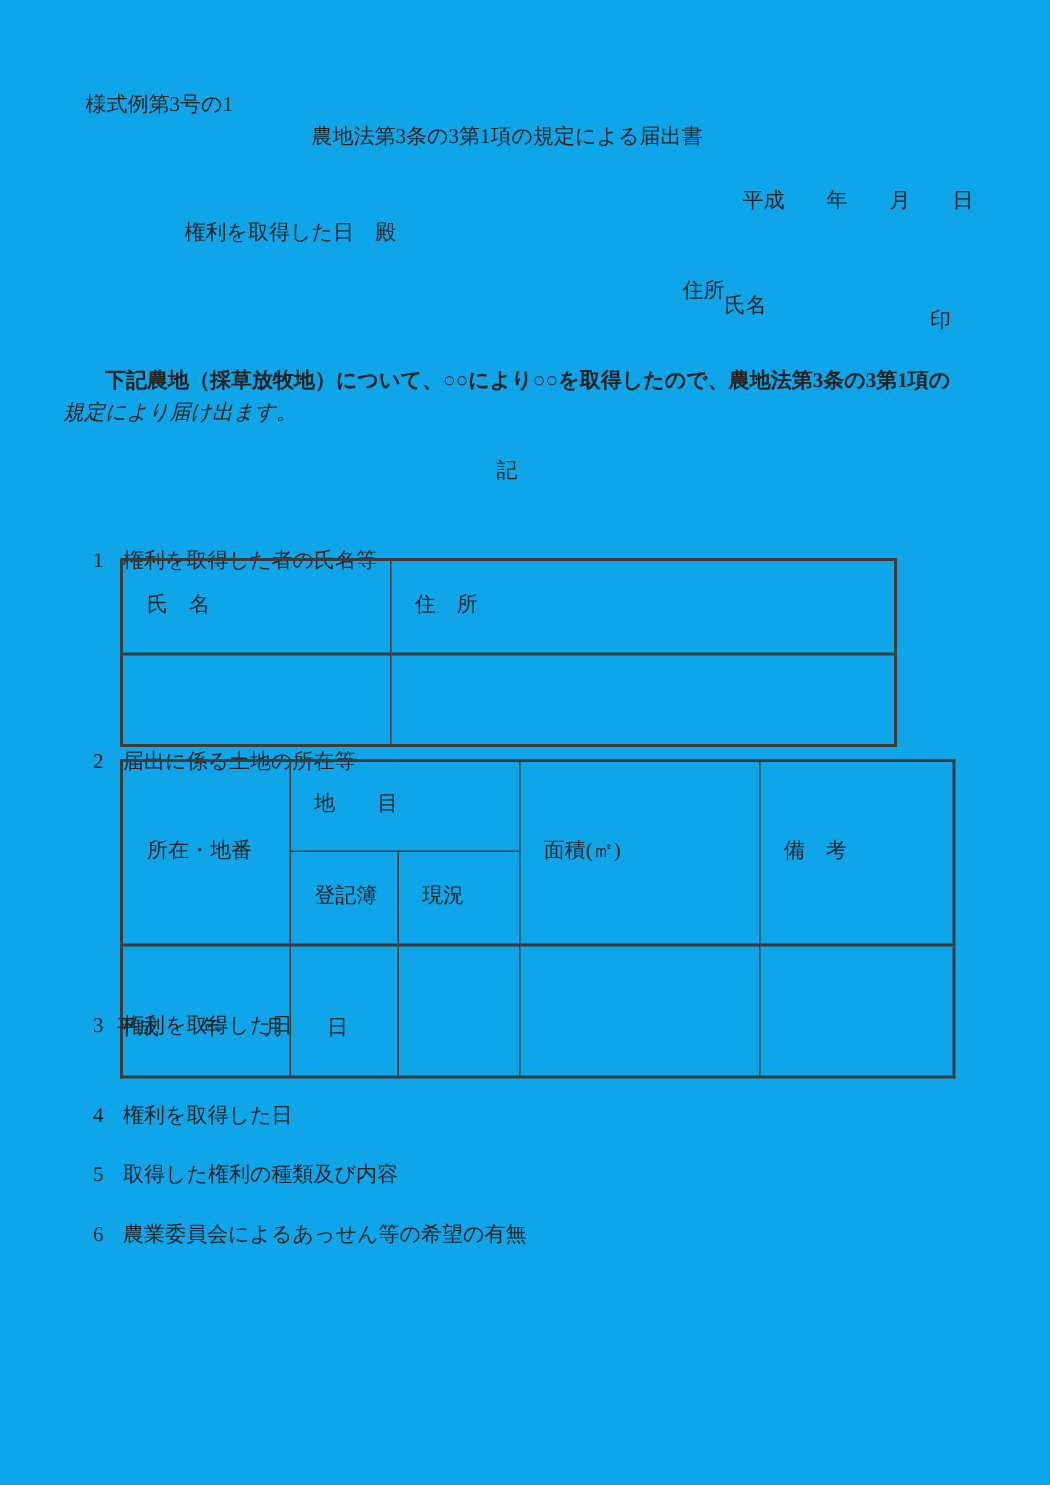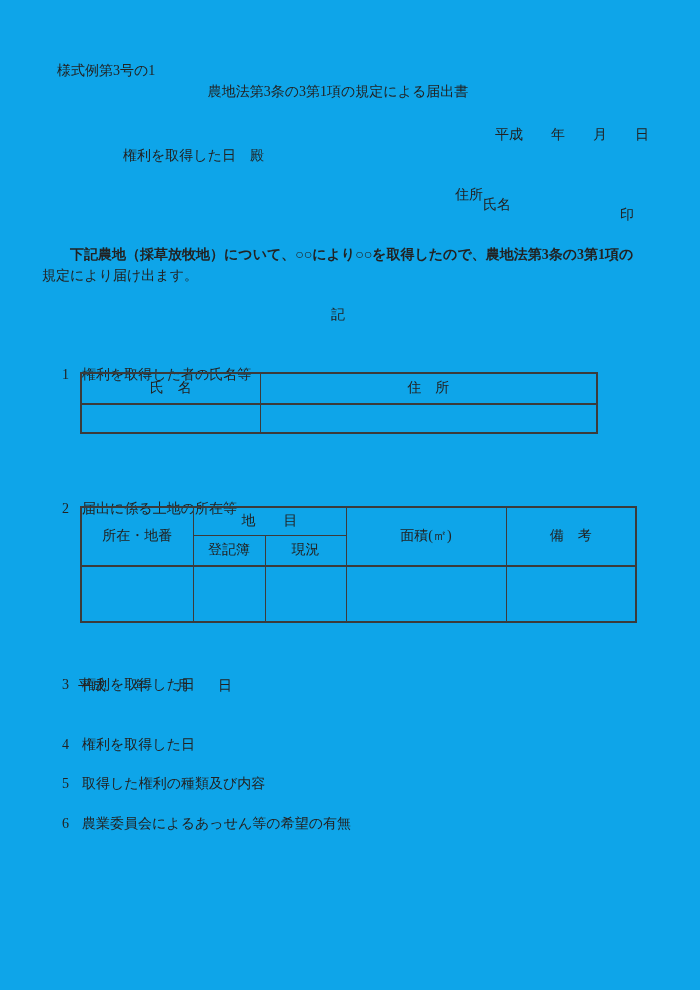--- a/index.html
+++ b/index.html
@@ -34,23 +34,23 @@
     border-collapse: collapse;
     table-layout: fixed;
     border: 2px solid #3b3b3b;
     font-size: 14px;
     color: #222222;
   }
   table.form-table th,
   table.form-table td {
     border: 1px solid #3b3b3b;
     font-weight: normal;
-    text-align: center;
+    text-align: left;
     vertical-align: middle;
-    padding: 0;
+    padding: 16px;
     white-space: pre;
     overflow: hidden;
   }
   table.form-table td.data-cell { border-top: 2px solid #3b3b3b; }
 
   #table-name-address { left: 80px; top: 372px; width: 516px; }
   #table-name-address th { height: 29px; }
   #table-name-address td { height: 27px; }
 
   #table-land { left: 80px; top: 506px; width: 555px; }
@@ -72,21 +72,21 @@
   <div class="abs" style="left:123px; top:147px;">権利を取得した日　殿</div>
 
   <div class="abs" style="left:455px; top:186px;">住所</div>
 
   <div class="abs" style="left:483px; top:196px;">氏名</div>
 
   <div class="abs" style="left:620px; top:206px;">印</div>
 
   <div>
     <div class="abs" style="left:70px; top:246px;font-weight:bold;">下記農地（採草放牧地）について、○○により○○を取得したので、農地法第3条の3第1項の</div>
-    <div class="abs" style="left:42px; top:267px;">規定により届け出ます。</div>
+    <div class="abs" style="left:42px; top:267px;font-style:italic;">規定により届け出ます。</div>
   </div>
 
   <div class="centered" style="top:306px;">記</div>
 
   <div class="heading" style="top:347px;">
     <span class="num">1</span><span>権利を取得した者の氏名等</span>
   </div>
 
   <table class="form-table" id="table-name-address">
     <colgroup>

